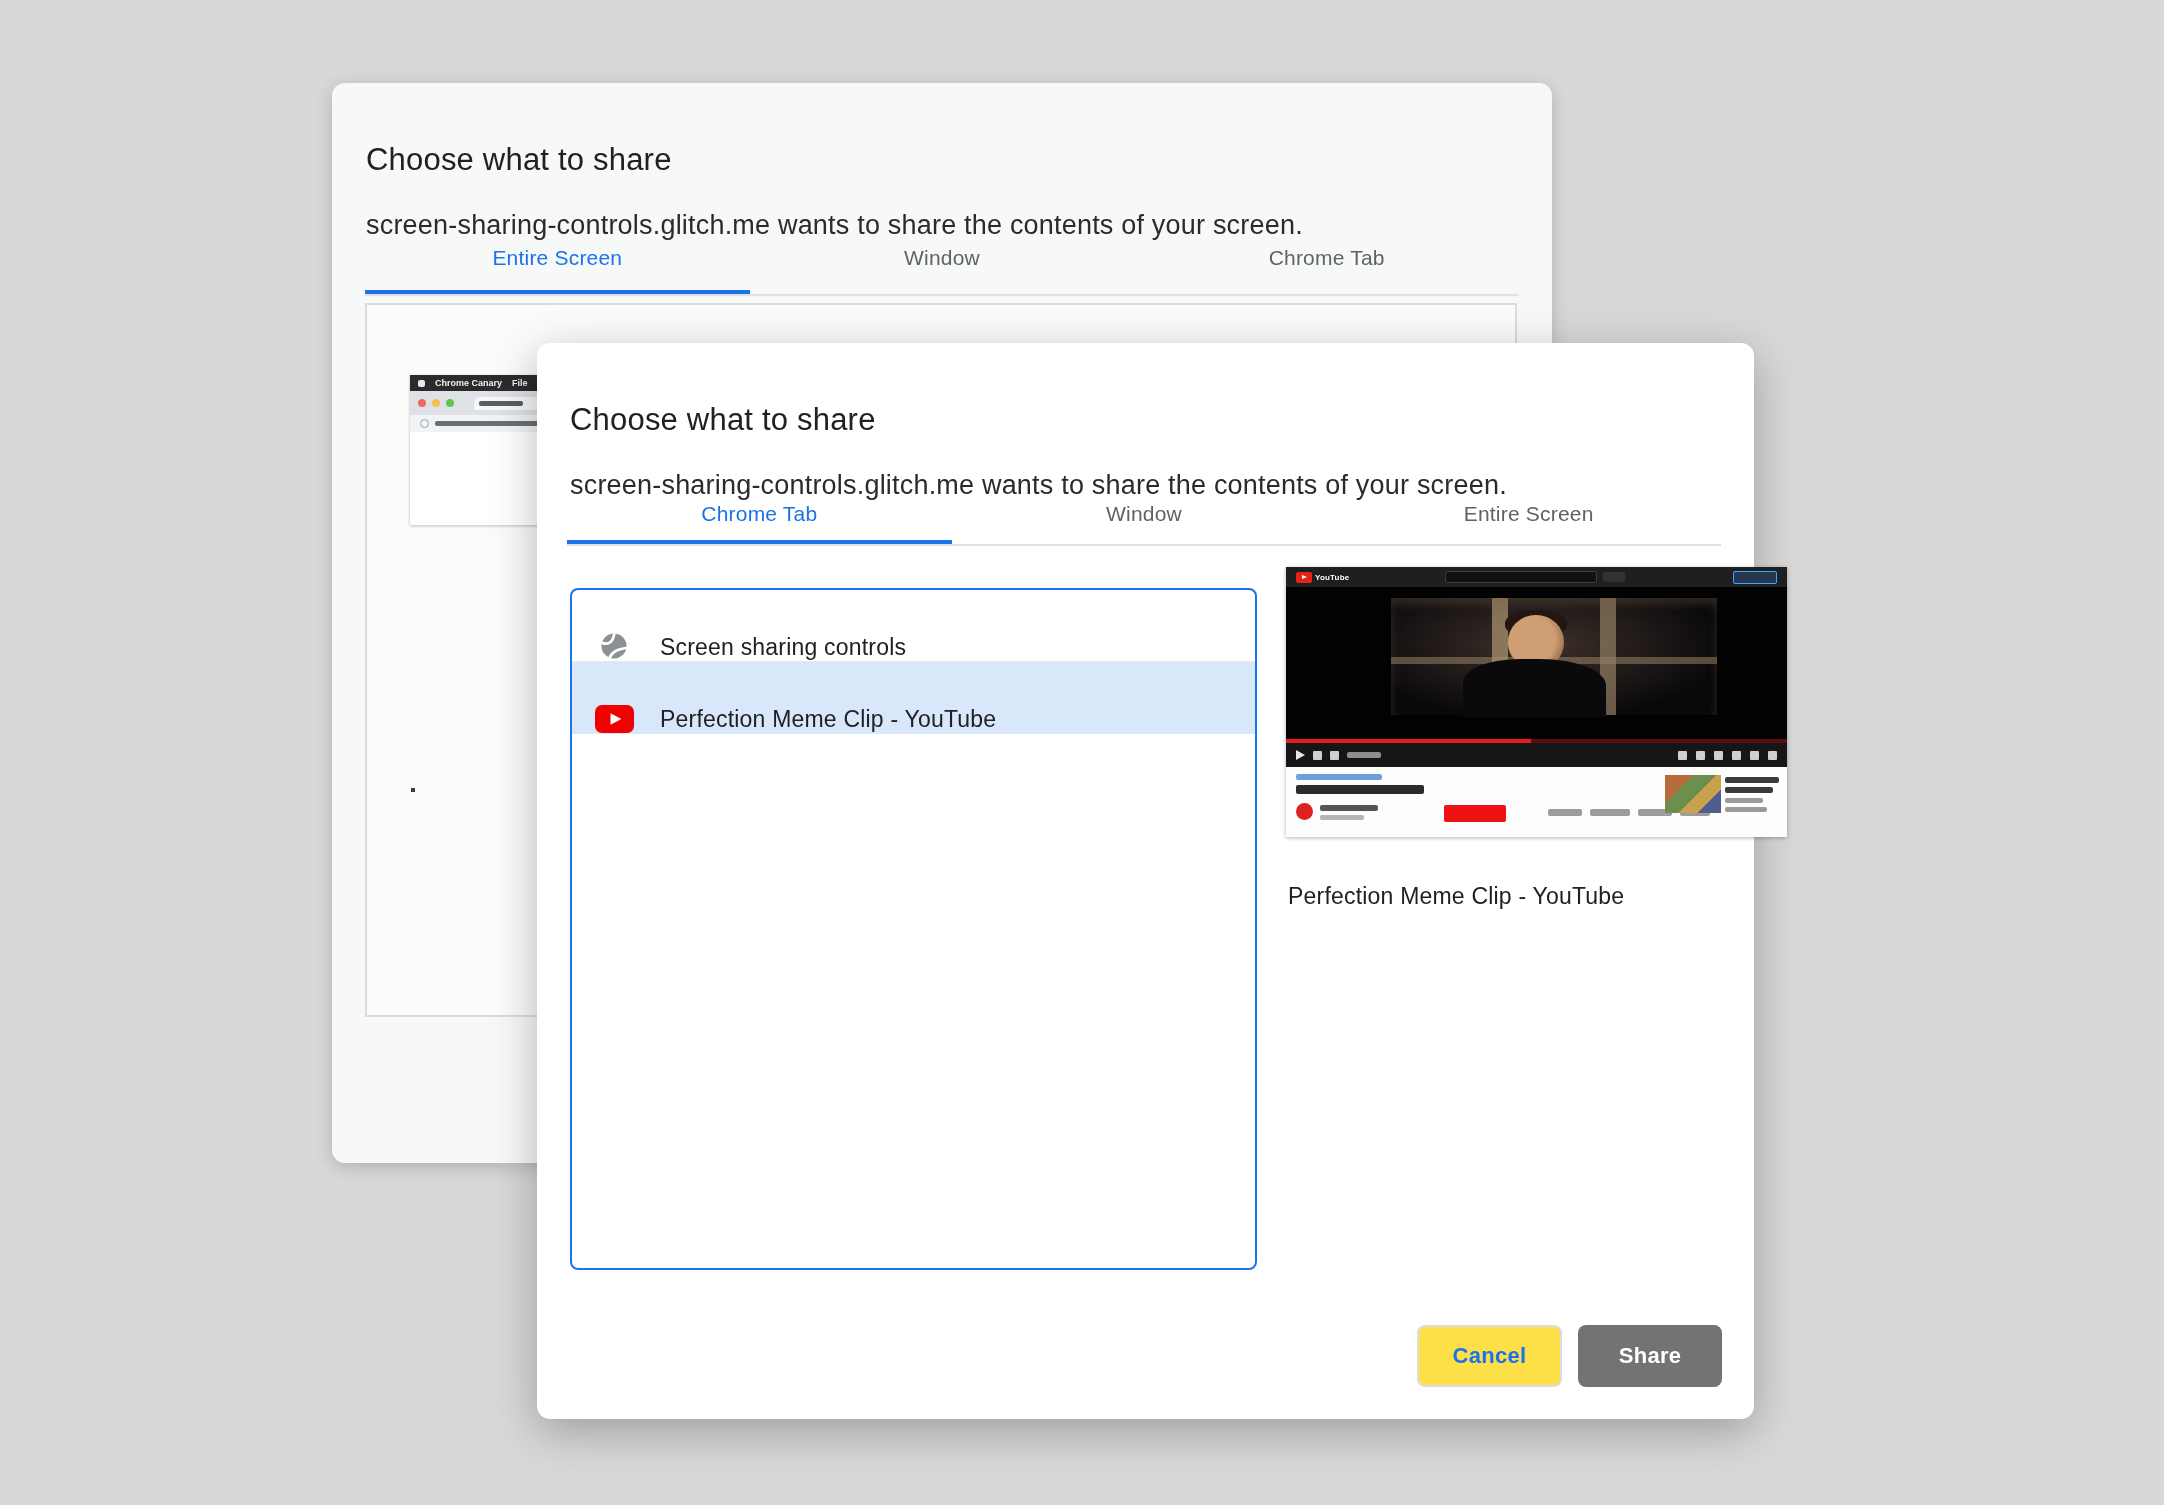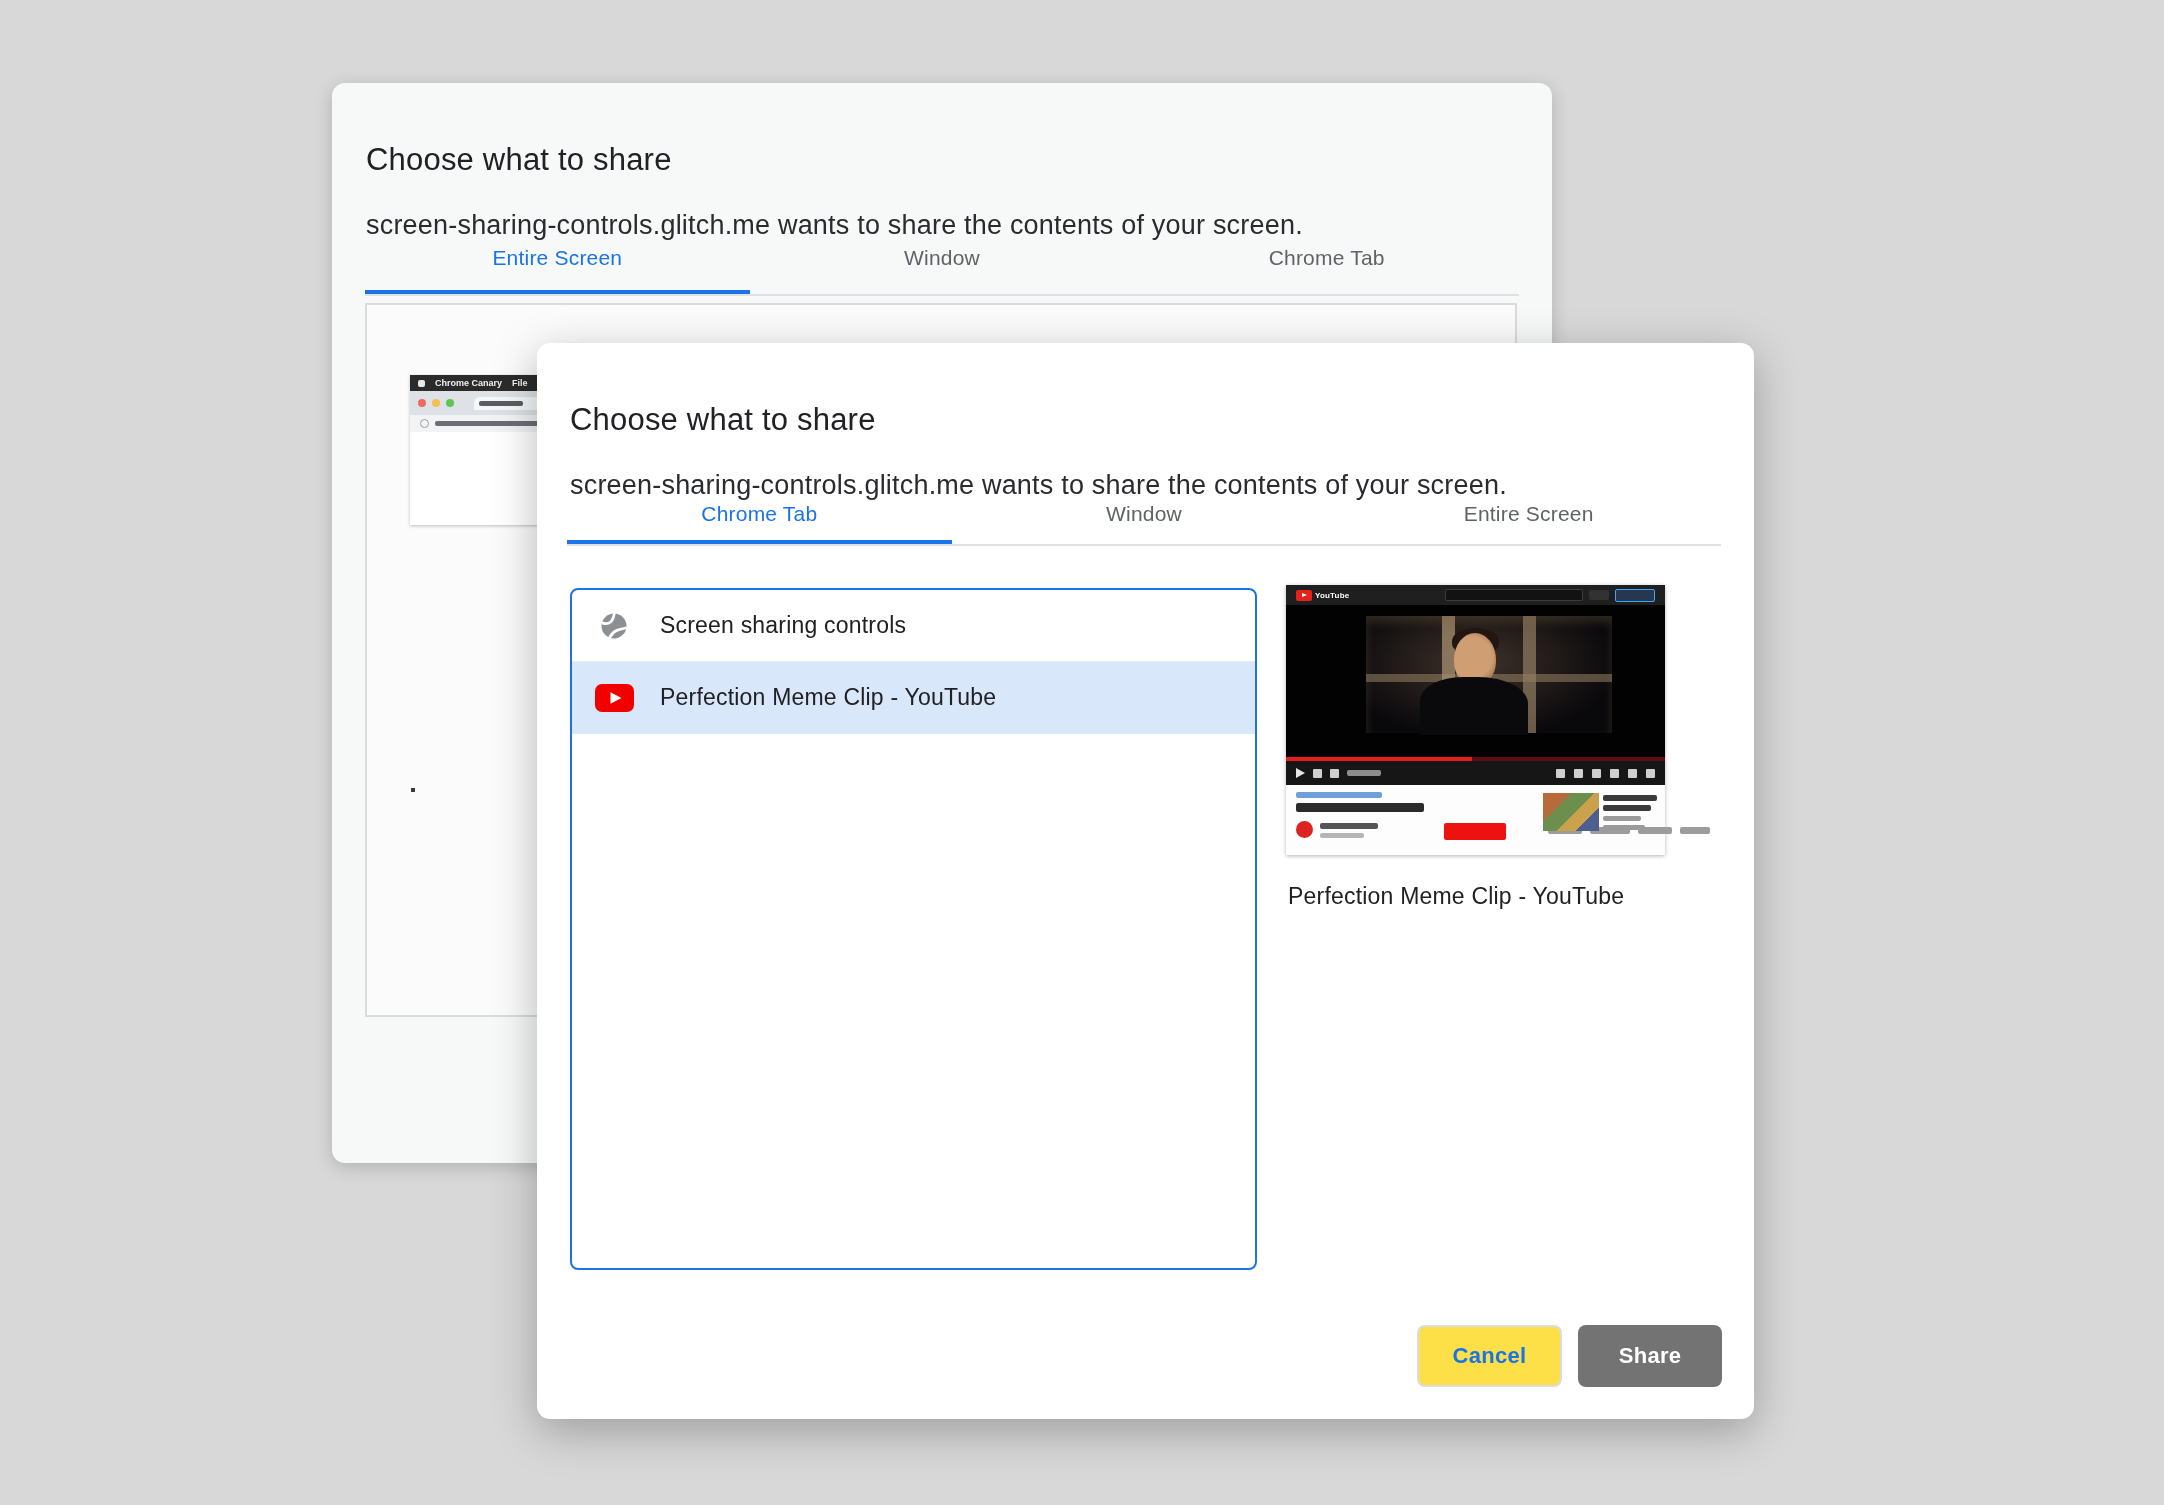--- a/index.html
+++ b/index.html
@@ -43,28 +43,28 @@
 
   
   .dialog.front{left:537px;top:343px;width:1217px;height:1076px;background:#ffffff;z-index:5;
     box-shadow:0 12px 45px rgba(0,0,0,.28);}
   .front .dlg-title{left:33px;top:38px;}
   .front .dlg-sub{left:33px;top:100px;}
   .front .tabstrip{left:30px;top:153px;width:1154px;height:48px;}
 
   .tab-list{position:absolute;left:33px;top:245px;width:687px;height:682px;box-sizing:border-box;
     border:2px solid #1a73e8;border-radius:8px;background:#fff;overflow:hidden;}
-  .row{display:flex;align-items:center;height:71px;gap:26px;padding:0 22px;cursor:pointer;
+  .row{display:flex;align-items:flex-end;height:71px;gap:26px;padding:0 22px;cursor:pointer;
     border-bottom:1px solid #e8eaed;}
   .row.selected{background:#d9e7fb;border-bottom-color:transparent;}
   .row .txt{font-size:23px;color:#202124;letter-spacing:.2px;}
   .icon-wrap{width:40px;display:flex;justify-content:center;flex:0 0 auto;}
 
   
-  .preview{position:absolute;left:749px;top:242px;width:379px;height:270px;margin:0;
+  .preview{position:absolute;left:749px;top:224px;width:501px;height:270px;margin:0;
     box-shadow:0 1px 4px rgba(0,0,0,.3);background:#000;}
   .yt-header{position:absolute;left:0;top:0;width:100%;height:20px;background:#1f1f1f;
     display:flex;align-items:center;gap:6px;padding:0 10px;box-sizing:border-box;}
   .yt-logo{display:flex;align-items:center;gap:3px;}
   .yt-logo .box{width:16px;height:11px;background:#e62117;border-radius:2px;position:relative;}
   .yt-logo .box:after{content:"";position:absolute;left:6px;top:3px;border-left:5px solid #fff;
     border-top:2.5px solid transparent;border-bottom:2.5px solid transparent;}
   .yt-logo .wordmark{color:#fff;font-size:8px;font-weight:700;letter-spacing:.2px;}
   .search-pill{margin-left:90px;width:150px;height:10px;border:1px solid #3c3c3c;background:#121212;border-radius:2px;}
   .mag{width:22px;height:10px;background:#323232;border-radius:2px;}

